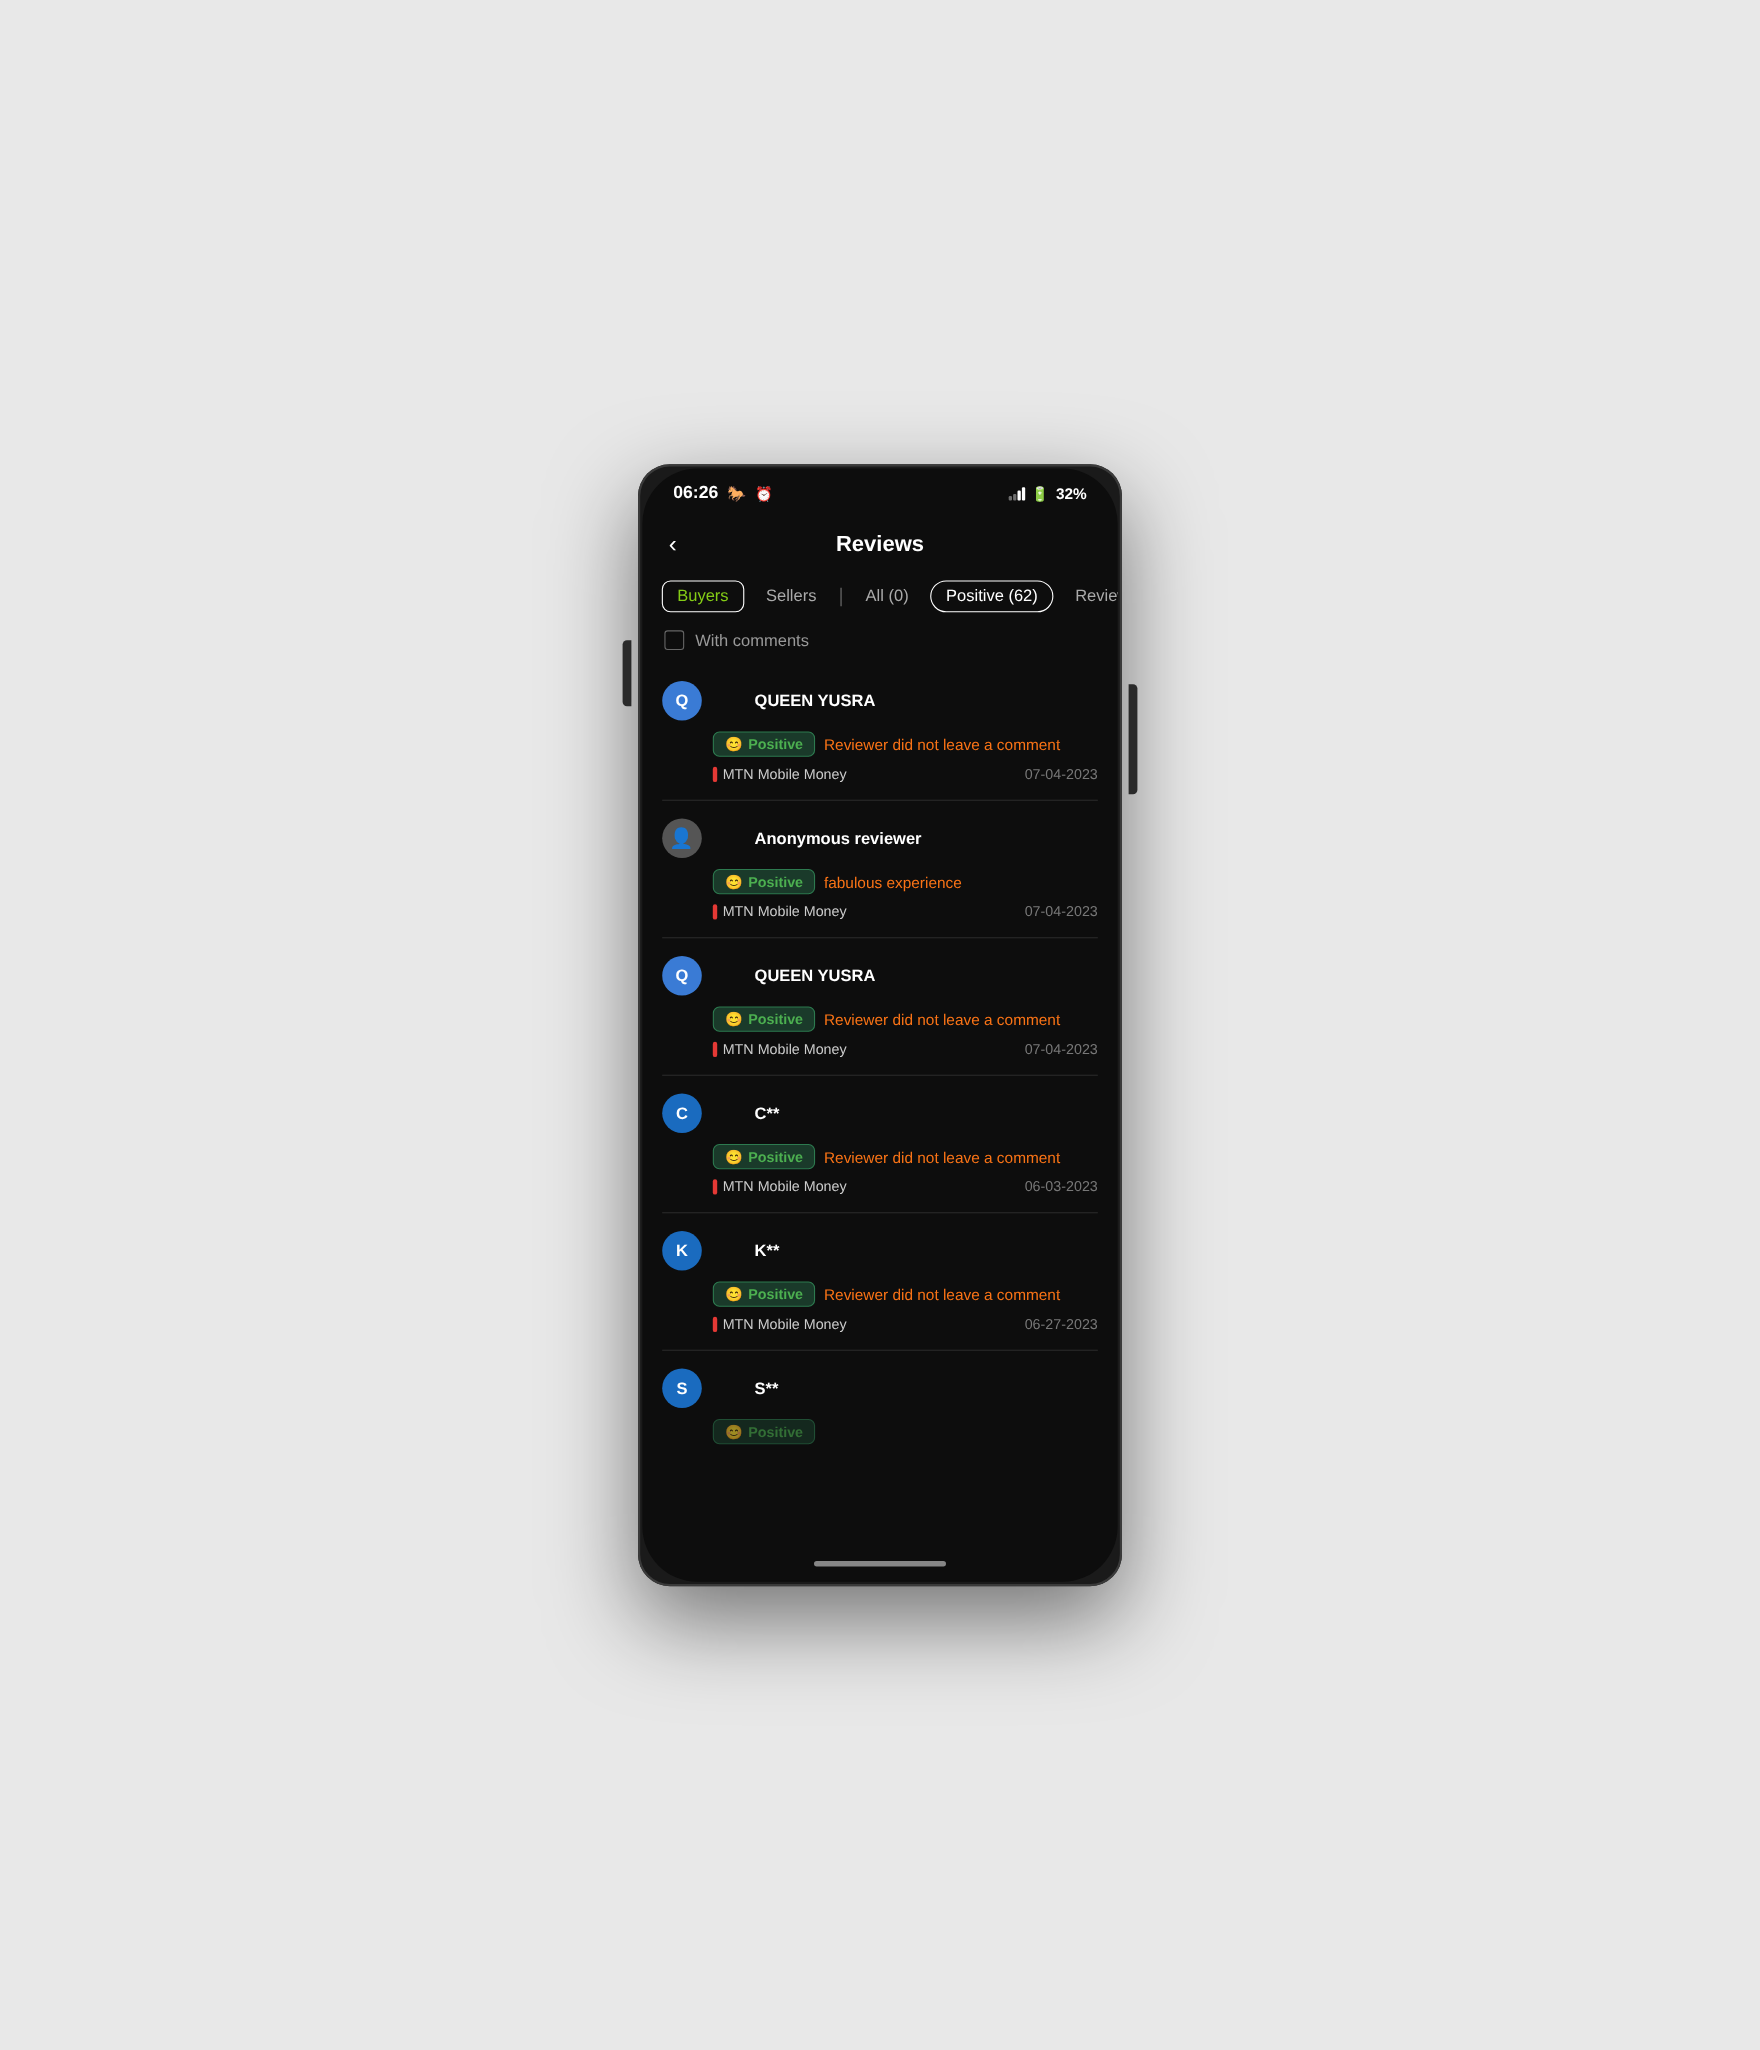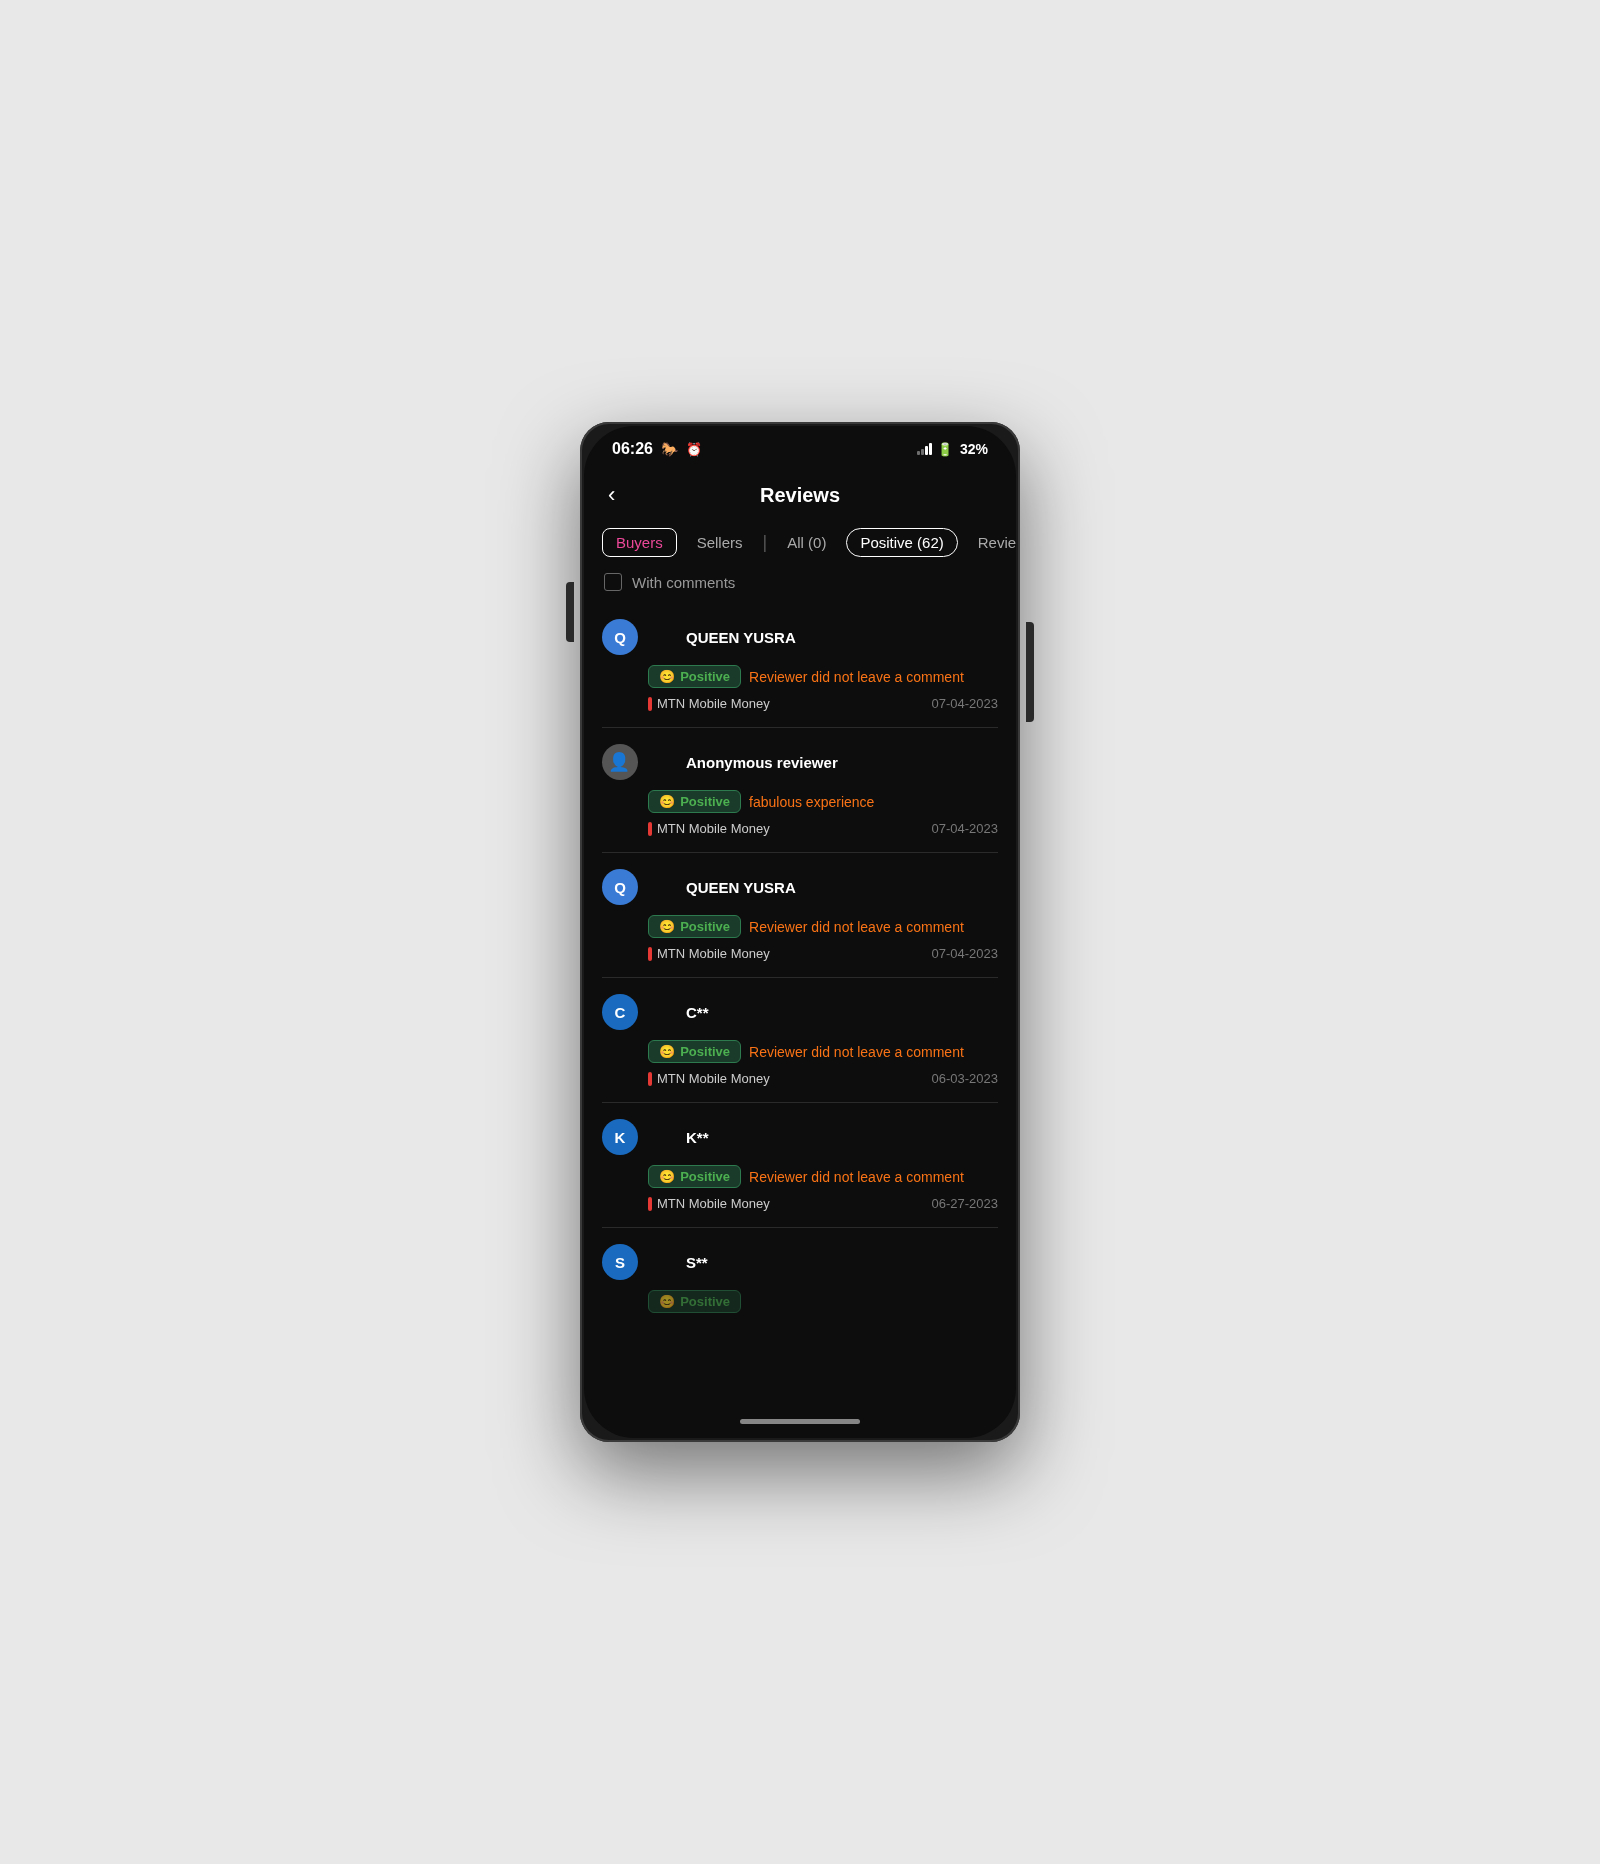--- a/index.html
+++ b/index.html
@@ -114,21 +114,21 @@
     .tab-item {
       color: #aaa;
       font-size: 15px;
       padding: 6px 14px;
       border-radius: 20px;
       cursor: pointer;
       white-space: nowrap;
       flex-shrink: 0;
     }
     .tab-item.active-outline {
-      color: #ec4899;
+      color: #84cc16;
       border: 1.5px solid #fff;
       border-radius: 8px;
       padding: 5px 13px;
     }
     .tab-item.active-filled {
       color: #fff;
       border: 1.5px solid #fff;
       border-radius: 20px;
       padding: 5px 13px;
     }

